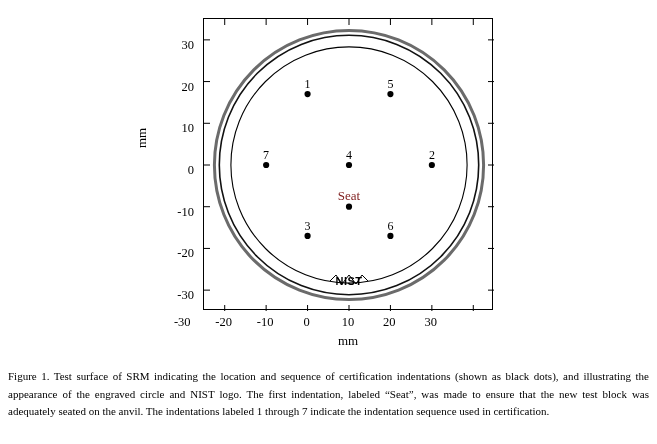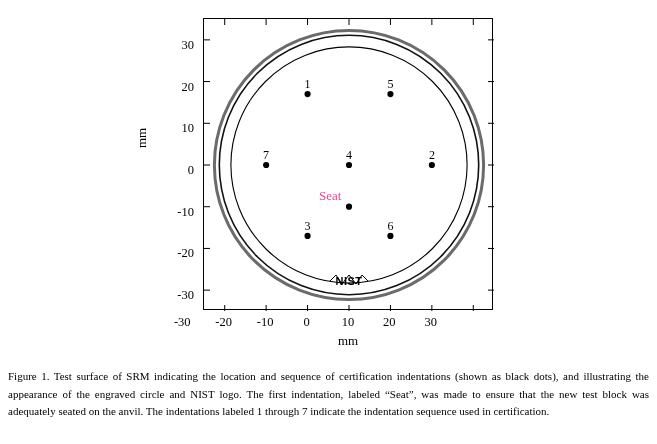--- a/index.html
+++ b/index.html
@@ -94,23 +94,23 @@
     font-size: 12px;
     font-family: "Liberation Serif", serif;
     text-align: center;
     width: 30px;
     color: #000;
   }
   .seat-label {
     position: absolute;
     font-size: 13px;
     font-family: "Liberation Serif", serif;
-    text-align: left;
+    text-align: center;
     width: 60px;
-    color: #ec4899;
+    color: #7f1d1d;
   }
   
   #caption {
     position: absolute;
     left: 8px;
     top: 368px;
     width: 641px;
     font-family: "Liberation Serif", serif;
     font-size: 11px;
     line-height: 17.5px;

